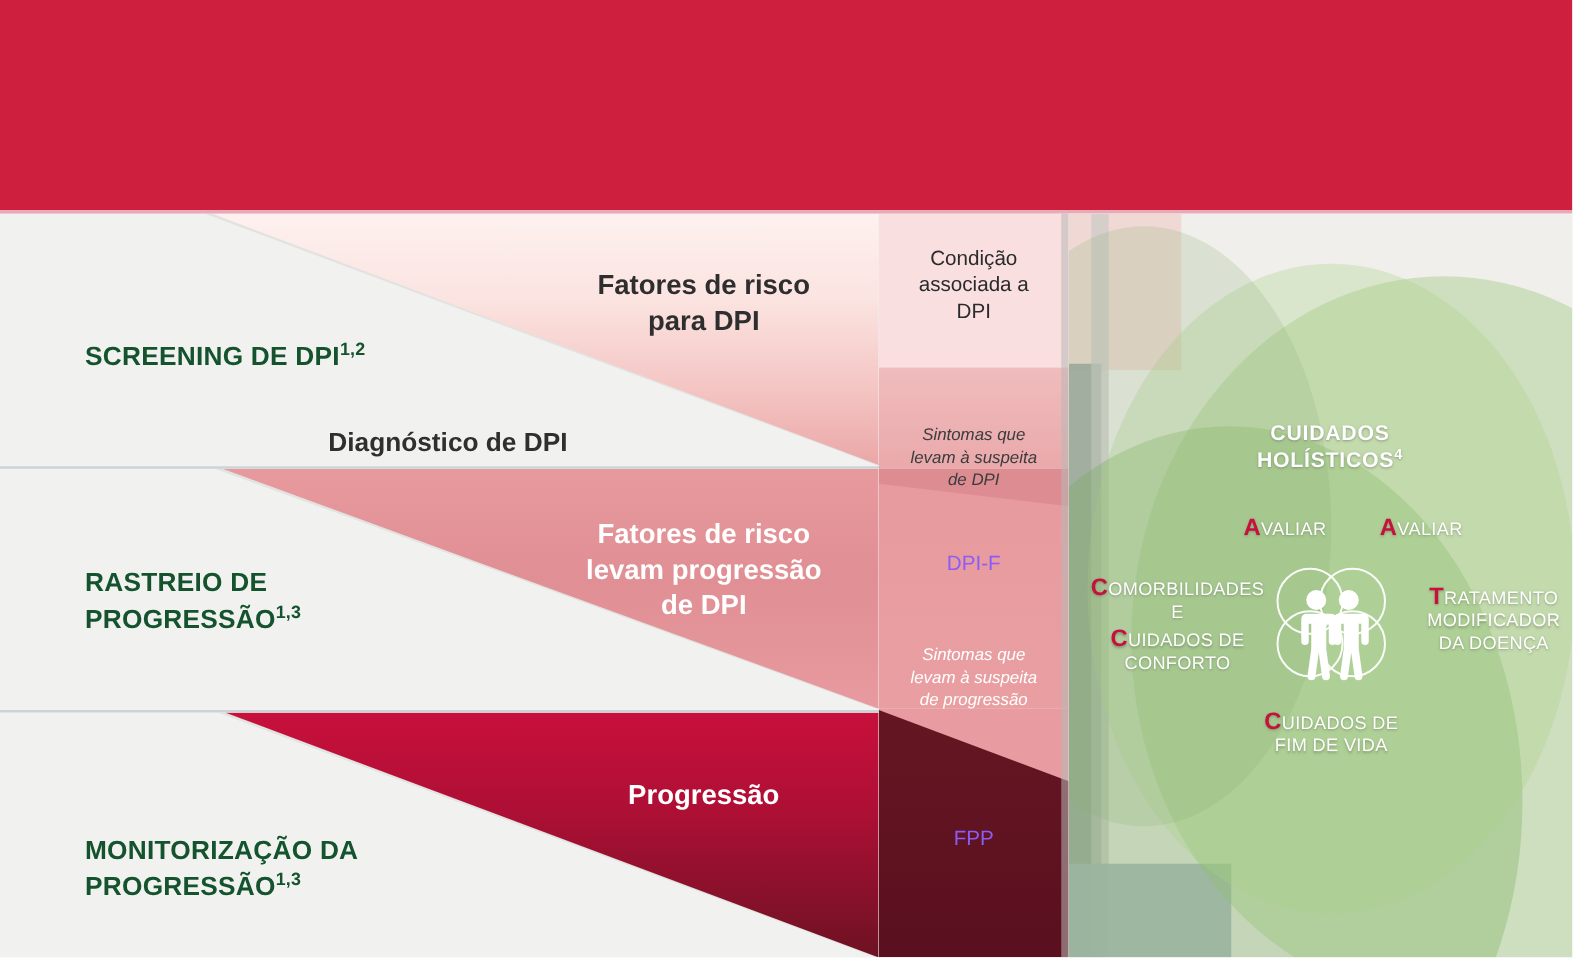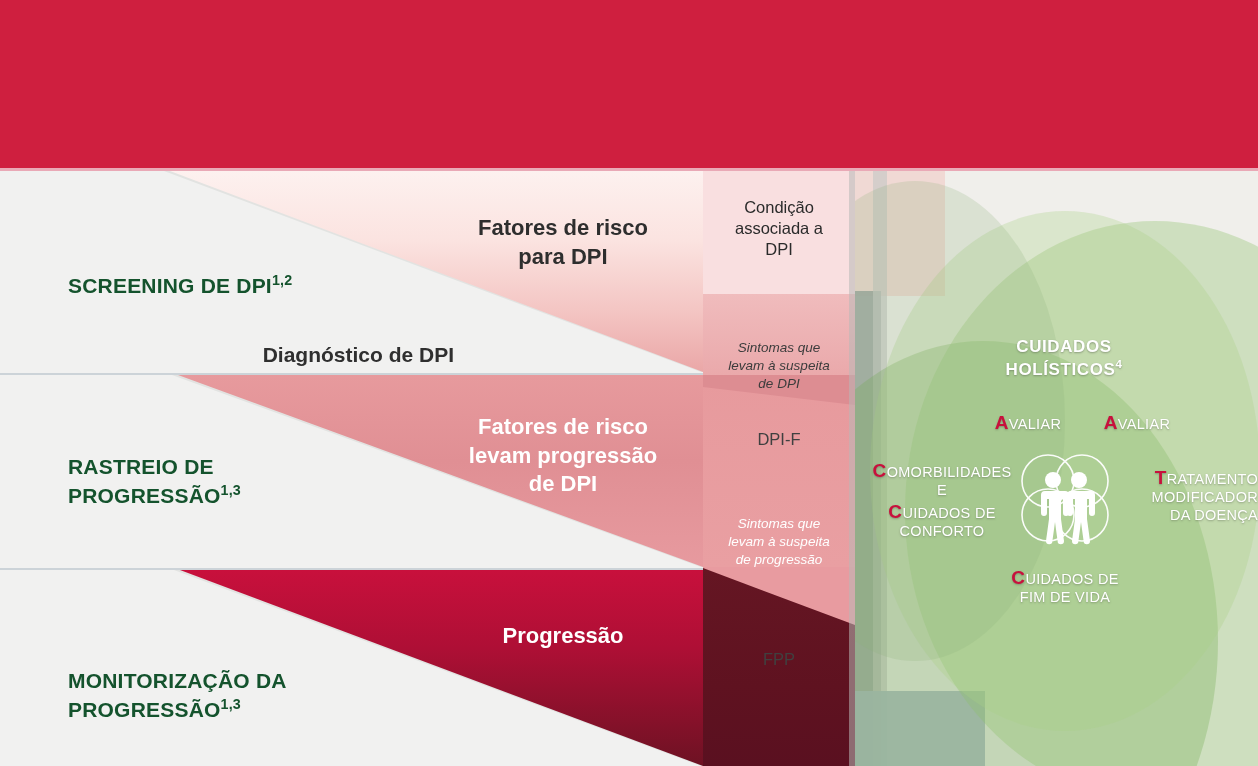--- a/index.html
+++ b/index.html
@@ -142,21 +142,21 @@
     position: absolute;
     left: 0; width: 152px;
     text-align: center;
     line-height: 1.28;
   }
   .cc-title {
     font-weight: normal;
     font-size: 16.5px;
     color: #2b2b2b;
   }
-  .cc-title-light { color: #404040; }
+  .cc-title-light { color: #8b5cf6; margin-top: 12px; }
   .cc-sub {
     font-style: italic;
     font-size: 13.5px;
     color: #3c3c3c;
     line-height: 1.35;
     margin-top: 32px;
   }
   .cc-sub-light { color: #ffffff; }
 
   
@@ -225,21 +225,21 @@
     text-shadow: 0 1px 2px rgba(90,100,80,.5);
   }
   .hp-item .cap {
     color: #c8103c;
     font-size: 19px;
     font-weight: bold;
   }
   #hp-avaliar   { left: 118px; top: 240px; width: 110px; text-align: center; }
   #hp-apoiar    { left: 232px; top: 240px; width: 100px; text-align: center; }
   #hp-comorb    { left: 8px;   top: 288px; width: 158px; text-align: center; }
-  #hp-trat      { left: 277px; top: 295px; width: 126px; text-align: right; }
+  #hp-trat      { left: 277px; top: 295px; width: 126px; text-align: center; }
   #hp-fim       { left: 130px; top: 395px; width: 160px; text-align: center; }
 </style>
 </head>
 <body>
 
 <div id="stage">
 
   <div class="header-band"></div>
   <div class="header-rule"></div>
 

